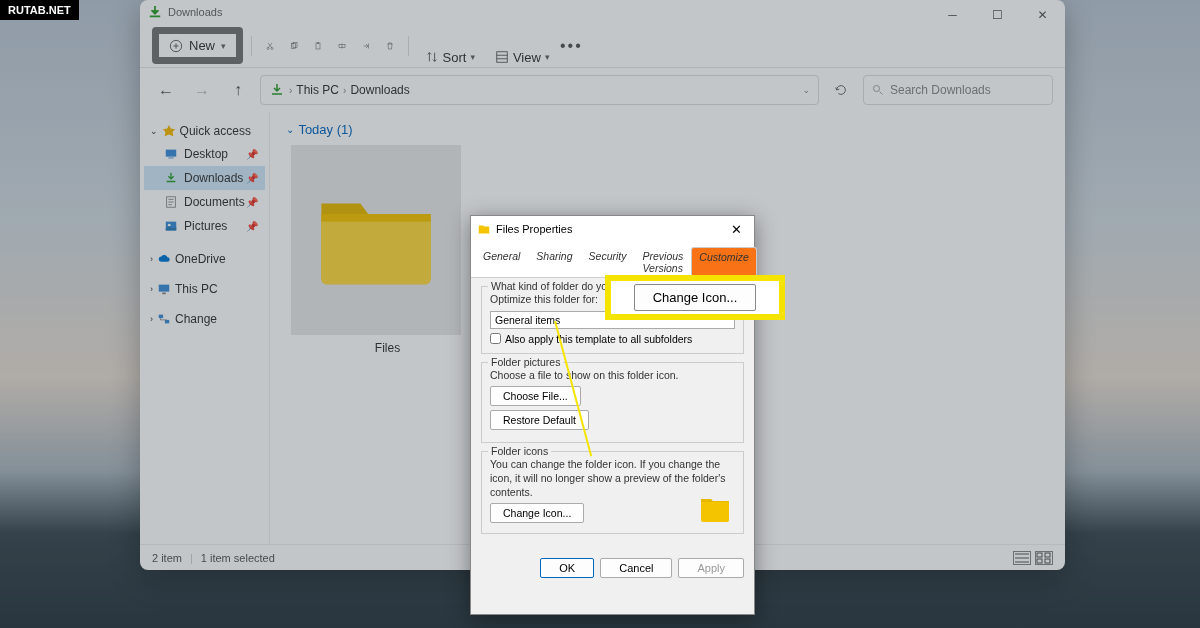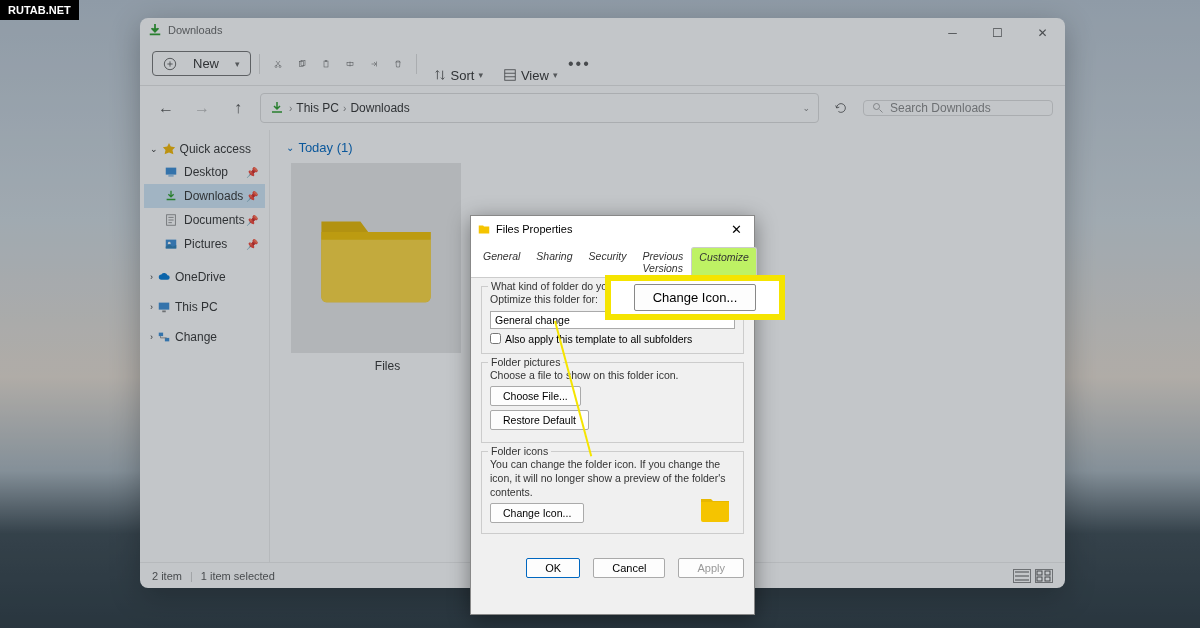--- a/index.html
+++ b/index.html
@@ -1,34 +1,34 @@
 <!DOCTYPE html>
 <html><head>
 <meta charset="utf-8">
 <style>
 * { box-sizing: border-box; margin: 0; padding: 0; font-family: "Segoe UI", sans-serif; }
 body { width: 1200px; height: 628px; position: relative; overflow: hidden; background: linear-gradient(180deg, #b8c4d0 0%, #cfd8de 35%, #e5dbd0 60%, #a8b4bc 75%, #3a4850 85%, #2a3840 100%); }
 .watermark { position: absolute; top: 0; left: 0; background: #000; color: #fff; font-size: 11px; font-weight: bold; padding: 4px 8px; z-index: 100; }
-.explorer-window { position: absolute; top: 18px; left: 140px; width: 925px; height: 570px; background: #fff; border-radius: 8px; box-shadow: 0 8px 30px rgba(0,0,0,0.3); display: flex; flex-direction: column; overflow: hidden; }
+.explorer-window { position: absolute; top: 0; left: 140px; width: 925px; height: 570px; background: #fff; border-radius: 8px; box-shadow: 0 8px 30px rgba(0,0,0,0.3); display: flex; flex-direction: column; overflow: hidden; }
 .titlebar { height: 24px; display: flex; align-items: center; padding: 0 8px; font-size: 11px; color: #666; }
 .titlebar-icon { width: 14px; height: 14px; margin-right: 6px; }
 .window-controls { position: absolute; top: 0; right: 0; display: flex; }
 .wc-btn { width: 45px; height: 30px; display: flex; align-items: center; justify-content: center; color: #555; font-size: 12px; }
 .toolbar { height: 44px; display: flex; align-items: center; padding: 0 12px; gap: 4px; border-bottom: 1px solid #e5e5e5; }
-.new-btn { display: flex; align-items: center; gap: 16px; padding: 4px 10px; border: 1px solid #737373; border-radius: 4px; font-size: 13px; color: #333; }
+.new-btn { display: flex; align-items: center; gap: 6px; padding: 4px 10px; border: 7px solid #737373; border-radius: 4px; font-size: 13px; color: #333; }
 .tb-icon { width: 20px; height: 20px; display: flex; align-items: center; justify-content: center; color: #555; padding: 6px; border-radius: 4px; }
 .tb-sep { width: 1px; height: 20px; background: #ddd; margin: 0 4px; }
 .tb-text-btn { display: flex; align-items: center; gap: 4px; padding: 4px 8px; font-size: 13px; color: #333; margin-top: 23px; }
 .addressbar { height: 44px; display: flex; align-items: center; padding: 0 12px; gap: 8px; }
 .nav-btn { width: 28px; height: 28px; display: flex; align-items: center; justify-content: center; color: #555; border-radius: 4px; }
 .address-path { flex: 1; display: flex; align-items: center; gap: 4px; border: 1px solid #ddd; border-radius: 4px; padding: 4px 8px; font-size: 12px; color: #333; height: 30px; }
 .path-icon { width: 16px; height: 16px; }
 .path-chev { color: #888; font-size: 10px; }
 .refresh-btn { width: 28px; height: 28px; display: flex; align-items: center; justify-content: center; }
-.search-box { width: 190px; border: 1px solid #ddd; border-radius: 4px; padding: 4px 8px; display: flex; align-items: center; gap: 6px; font-size: 12px; color: #888; height: 16px; }
+.search-box { width: 190px; border: 1px solid #ddd; border-radius: 4px; padding: 4px 8px; display: flex; align-items: center; gap: 6px; font-size: 12px; color: #888; height: 30px; }
 .content-area { display: flex; flex: 1; overflow: hidden; }
 .sidebar { width: 130px; padding: 8px 4px; font-size: 12px; border-right: 1px solid #eee; }
 .sidebar-section { margin-bottom: 10px; }
 .sidebar-header { display: flex; align-items: center; gap: 4px; padding: 4px 6px; color: #333; }
 .sidebar-item { display: flex; align-items: center; gap: 6px; padding: 5px 6px 5px 20px; color: #333; position: relative; }
 .sidebar-item.selected { background: #d0e7f7; }
 .pin { position: absolute; right: 6px; color: #888; font-size: 10px; }
 .sb-icon { width: 14px; height: 14px; }
 .main-panel { flex: 1; padding: 10px 16px; position: relative; }
 .group-header { color: #0067c0; font-size: 13px; margin-bottom: 8px; display: flex; align-items: center; gap: 4px; }
@@ -39,32 +39,32 @@
 .statusbar { height: 26px; display: flex; align-items: center; padding: 0 12px; font-size: 11px; color: #555; border-top: 1px solid #eee; gap: 8px; }
 .sb-right { margin-left: auto; display: flex; gap: 4px; }
 .view-toggle { width: 18px; height: 14px; border: 1px solid #888; display: flex; }
 
 .props-dialog { position: absolute; top: 215px; left: 470px; width: 285px; height: 400px; background: #f0f0f0; border: 1px solid #888; box-shadow: 0 4px 20px rgba(0,0,0,0.4); font-size: 11px; z-index: 20; }
 .props-titlebar { height: 26px; display: flex; align-items: center; padding: 0 6px; background: #fff; }
 .props-title-icon { width: 14px; height: 14px; margin-right: 5px; }
 .props-close { margin-left: auto; font-size: 13px; padding: 0 6px; }
 .props-tabs { display: flex; padding: 4px 4px 0 4px; background: #fff; border-bottom: 1px solid #ccc; }
 .props-tab { padding: 3px 7px; font-size: 10.5px; color: #333; border: 1px solid transparent; border-bottom: none; font-style: italic; }
-.props-tab.active { background: #bef264; border-color: #ccc; border-radius: 3px 3px 0 0; position: relative; top: 1px; }
+.props-tab.active { background: #f97316; border-color: #ccc; border-radius: 3px 3px 0 0; position: relative; top: 1px; }
 .props-body { padding: 8px 10px; }
 .fieldset { border: 1px solid #ccc; padding: 6px 8px 8px 8px; margin-bottom: 8px; position: relative; }
 .fieldset-legend { position: absolute; top: -7px; left: 6px; background: #f0f0f0; padding: 0 3px; font-size: 10.5px; color: #333; }
 .field-text { font-size: 10.5px; color: #333; margin-bottom: 4px; line-height: 1.3; }
 .field-select { width: 100%; border: 1px solid #aaa; background: #fff; padding: 2px 4px; font-size: 10.5px; margin-bottom: 4px; }
 .field-check { display: flex; align-items: center; gap: 4px; font-size: 10.5px; }
 .field-check input { width: 11px; height: 11px; }
 .field-btn { border: 1px solid #aaa; background: #fdfdfd; padding: 3px 12px; font-size: 10.5px; border-radius: 2px; margin-bottom: 4px; }
 .small-folder-icon { width: 32px; height: 28px; position: absolute; right: 12px; bottom: 10px; }
 .props-footer { display: flex; justify-content: flex-end; gap: 6px; padding: 8px 10px; }
-.footer-btn { border: 1px solid #aaa; background: #fdfdfd; padding: 3px 18px; font-size: 11px; border-radius: 2px; margin-left: 7px; }
+.footer-btn { border: 1px solid #aaa; background: #fdfdfd; padding: 3px 18px; font-size: 11px; border-radius: 2px; }
 .footer-btn.primary { border-color: #0067c0; }
 .footer-btn.disabled { color: #999; }
 
 .callout-box { position: absolute; top: 275px; left: 605px; width: 180px; height: 45px; border: 4px solid #f5e400; background: #fff; display: flex; align-items: center; justify-content: center; z-index: 30; box-shadow: inset 0 0 0 2px #f5e400; }
 .callout-inner { border: 1px solid #888; background: #fdfdfd; padding: 5px 18px; font-size: 13px; border-radius: 2px; }
 .callout-line { position: absolute; top: 320px; left: 555px; width: 140px; height: 2px; background: #f5e400; transform: rotate(75deg); transform-origin: left center; z-index: 29; }
 
 .dim-overlay { position: absolute; inset: 0; background: rgba(40,50,60,0.28); z-index: 5; pointer-events: none; }
 svg { display: block; }
 </style>
@@ -302,21 +302,21 @@
     <div class="props-tab">Sharing</div>
     <div class="props-tab">Security</div>
     <div class="props-tab">Previous Versions</div>
     <div class="props-tab active">Customize</div>
   </div>
   <div class="props-body">
     <div class="fieldset">
       <div class="fieldset-legend">What kind of folder do you want?</div>
       <div class="field-text">Optimize this folder for:</div>
       <div class="field-select">
-        <span>General change</span>
+        <span>General items</span>
       </div>
       <label class="field-check">
         <input type="checkbox" style="">
         <span>Also apply this template to all subfolders</span>
       </label>
     </div>
     <div class="fieldset">
       <div class="fieldset-legend">Folder pictures</div>
       <div class="field-text">Choose a file to show on this folder icon.</div>
       <button class="field-btn">Choose File...</button><br>

